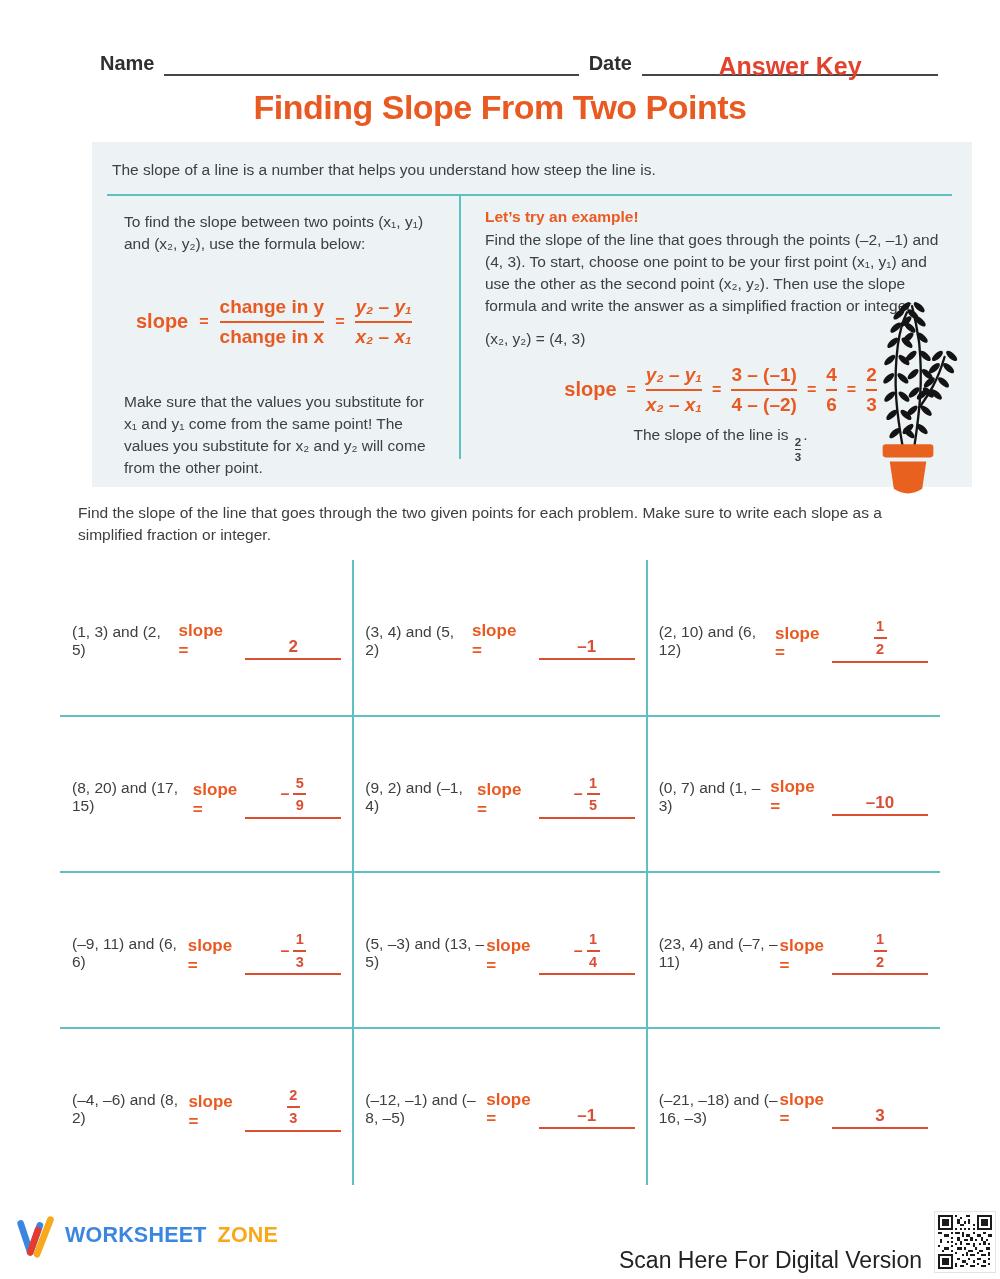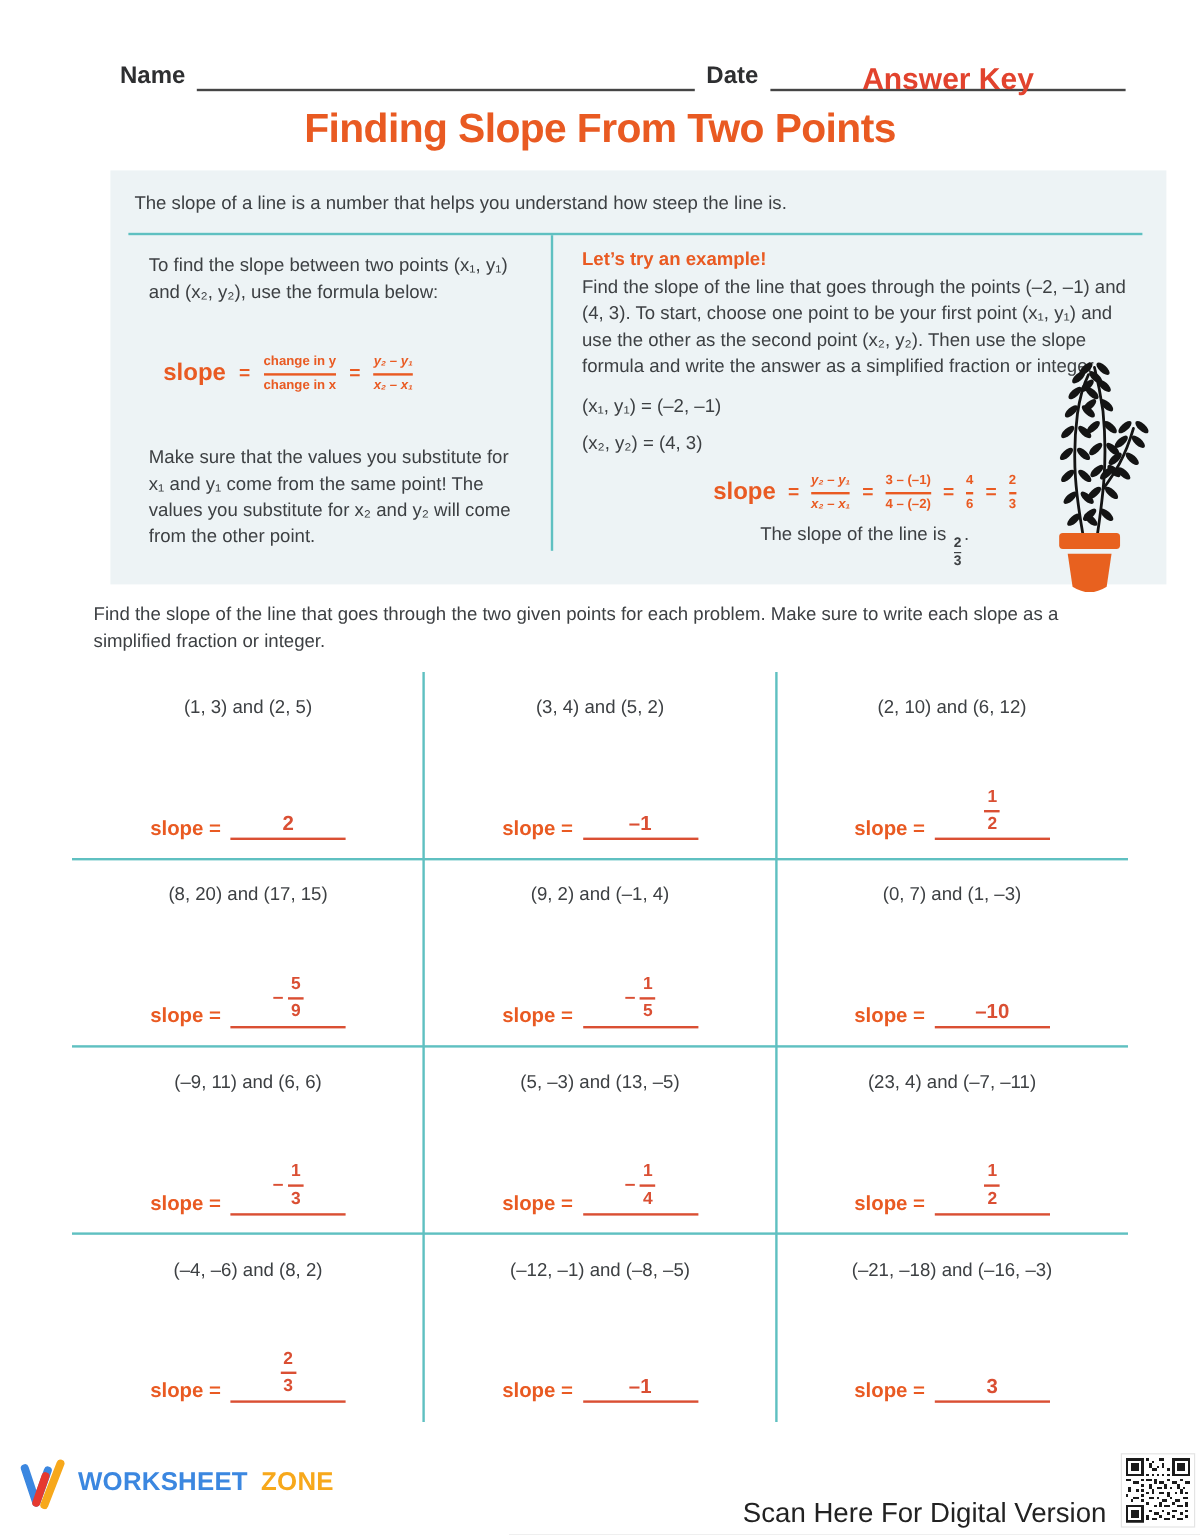--- a/index.html
+++ b/index.html
@@ -29,21 +29,21 @@
   .lead-rule{margin:13px 20px 0 15px;border-top:2px solid var(--teal);}
   .cols{display:flex;align-items:stretch;height:287px;}
   .col-left{width:367px;padding:15px 20px 0 32px;}
   .vrule{width:2px;background:var(--teal);margin-bottom:24px;}
   .col-right{flex:1;padding:12px 16px 0 24px;}
   .body-txt{font-size:15.5px;line-height:1.42;color:var(--dark);font-weight:500;}
 
   .formula-row{margin:40px 0 0 12px;display:flex;align-items:center;gap:11px;color:var(--orange);}
   .slope-word{font-size:20px;font-weight:700;color:var(--orange);}
   .eq{font-size:16px;font-weight:700;color:var(--orange);}
-  .fr{display:inline-flex;flex-direction:column;align-items:center;font-size:11px;
+  .fr{display:inline-flex;flex-direction:column;align-items:center;font-size:19px;
       font-weight:700;color:var(--orange);line-height:1.25;}
   .fr .bar{align-self:stretch;border-top:2px solid var(--orange);margin:2px 0;}
   .fr.vars{font-style:italic;}
   .note{margin-top:42px;}
 
   .ex-head{font-size:15.5px;font-weight:700;color:var(--orange);margin-bottom:3px;}
   .ex-point{font-size:15.5px;color:var(--dark);font-weight:500;margin-top:13px;}
   .calc-row{margin-top:15px;display:flex;align-items:center;gap:10px;justify-content:center;}
   .conclusion{margin-top:9px;text-align:center;font-size:15.5px;color:var(--dark);font-weight:500;}
   .sfr{display:inline-flex;flex-direction:column;align-items:center;font-size:11.5px;
@@ -58,21 +58,21 @@
 
   
   .grid-wrap{position:absolute;top:560px;left:60px;width:880px;height:625px;}
   .gridline{position:absolute;background:var(--teal);}
   .vl1{left:calc(100%/3 - 1px);top:0;bottom:0;width:2px;}
   .vl2{left:calc(200%/3 - 1px);top:0;bottom:0;width:2px;}
   .hl1{top:155px;left:0;right:0;height:2px;}
   .hl2{top:311px;left:0;right:0;height:2px;}
   .hl3{top:467px;left:0;right:0;height:2px;}
   .cells{display:grid;grid-template-columns:repeat(3,1fr);grid-template-rows:repeat(4,1fr);height:100%;}
-  .cell{display:flex;flex-direction:column;align-items:center;justify-content:space-between;
+  .cell{display:flex;flex-direction:row;align-items:center;justify-content:flex-end;
         padding:21px 12px 16px 12px;}
   .points{font-size:15.5px;color:var(--dark);font-weight:500;}
   .answer{display:flex;align-items:flex-end;gap:8px;}
   .slope-lab{font-size:17px;font-weight:700;color:var(--orange);line-height:1.15;}
   .blank{display:inline-flex;justify-content:center;align-items:flex-end;min-width:96px;
          border-bottom:2px solid var(--answer);padding:0 6px;}
   .ans-int{font-size:17px;font-weight:700;color:var(--answer);line-height:1.2;padding-bottom:1px;}
   .ans-frac{display:inline-flex;align-items:center;gap:4px;margin-bottom:3px;}
   .ans-frac .sign{font-size:16px;font-weight:700;color:var(--answer);}
   .ans-frac .stack{display:inline-flex;flex-direction:column;align-items:center;
@@ -127,21 +127,20 @@
           </span>
         </div>
         <div class="body-txt note">Make sure that the values you substitute for x₁ and y₁ come from the same point! The values you substitute for x₂ and y₂ will come from the other point.</div>
       </div>
 
       <div class="vrule"></div>
 
       <div class="col-right">
         <div class="ex-head">Let’s try an example!</div>
         <div class="body-txt">Find the slope of the line that goes through the points (–2, –1) and (4, 3). To start, choose one point to be your first point (x₁, y₁) and use the other as the second point (x₂, y₂). Then use the slope formula and write the answer as a simplified fraction or integer.</div>
-        <div class="ex-point">(x₁, y₁) = (–2, –1)</div>
         <div class="ex-point">(x₂, y₂) = (4, 3)</div>
         <div class="calc-row">
           <span class="slope-word">slope</span>
           <span class="eq">=</span>
           <span class="fr vars">
             <span>y₂ – y₁</span>
             <span class="bar"></span>
             <span>x₂ – x₁</span>
           </span>
           <span class="eq">=</span>

